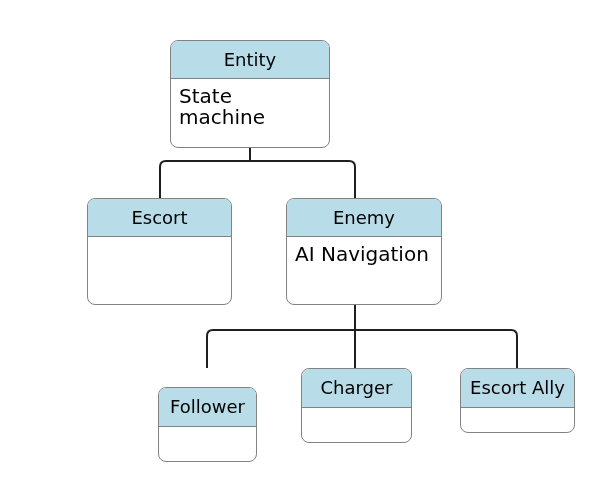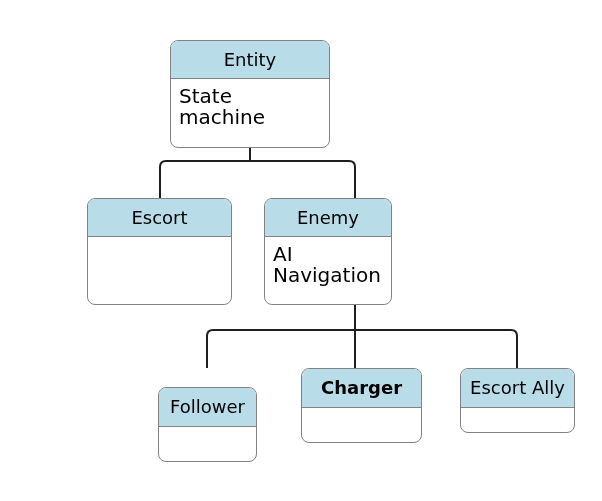--- a/index.html
+++ b/index.html
@@ -50,23 +50,23 @@
   }
   .node-body {
     padding: 7px 8px 0 8px;
     font-size: 20px;
     line-height: 21px;
     text-align: left;
   }
   
   #node-entity      { left: 170px; top: 40px;  width: 160px; height: 108px; }
   #node-player      { left: 87px;  top: 198px; width: 145px; height: 107px; }
-  #node-enemy       { left: 264px; top: 198px; width: 128px; height: 107px; }
+  #node-enemy       { left: 286px; top: 198px; width: 156px; height: 107px; }
   #node-follower    { left: 158px; top: 368px; width: 99px;  height: 75px; margin-top: 19px; }
-  #node-charger     { left: 301px; top: 368px; width: 121px; height: 75px; font-weight: bold; }
+  #node-charger     { left: 301px; top: 368px; width: 111px; height: 75px; }
   #node-escort-ally { left: 460px; top: 368px; width: 115px; height: 65px; }
   #node-entity .node-header,
   #node-player .node-header,
   #node-enemy .node-header { height: 38px; }
   #node-follower .node-header,
   #node-charger .node-header,
   #node-escort-ally .node-header { height: 39px; }
 </style>
 </head>
 <body>

